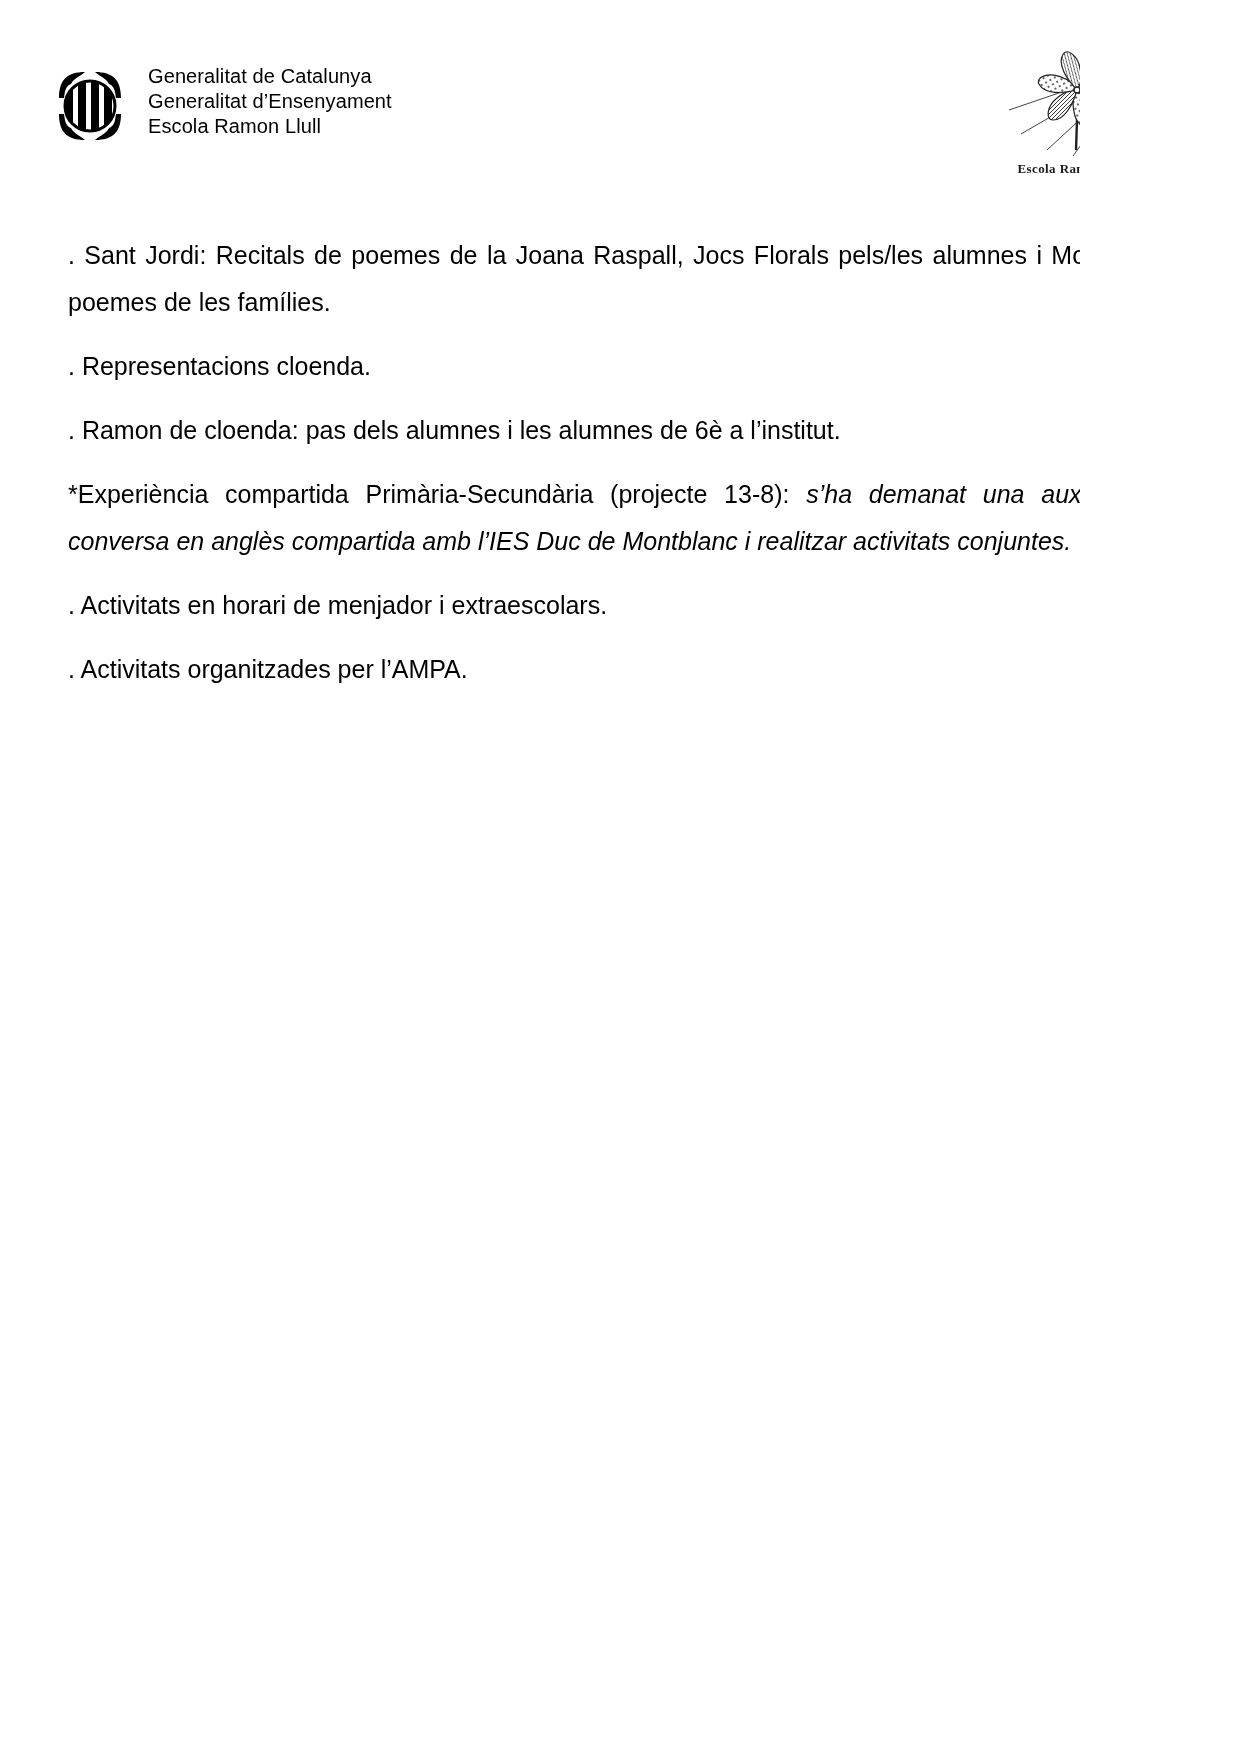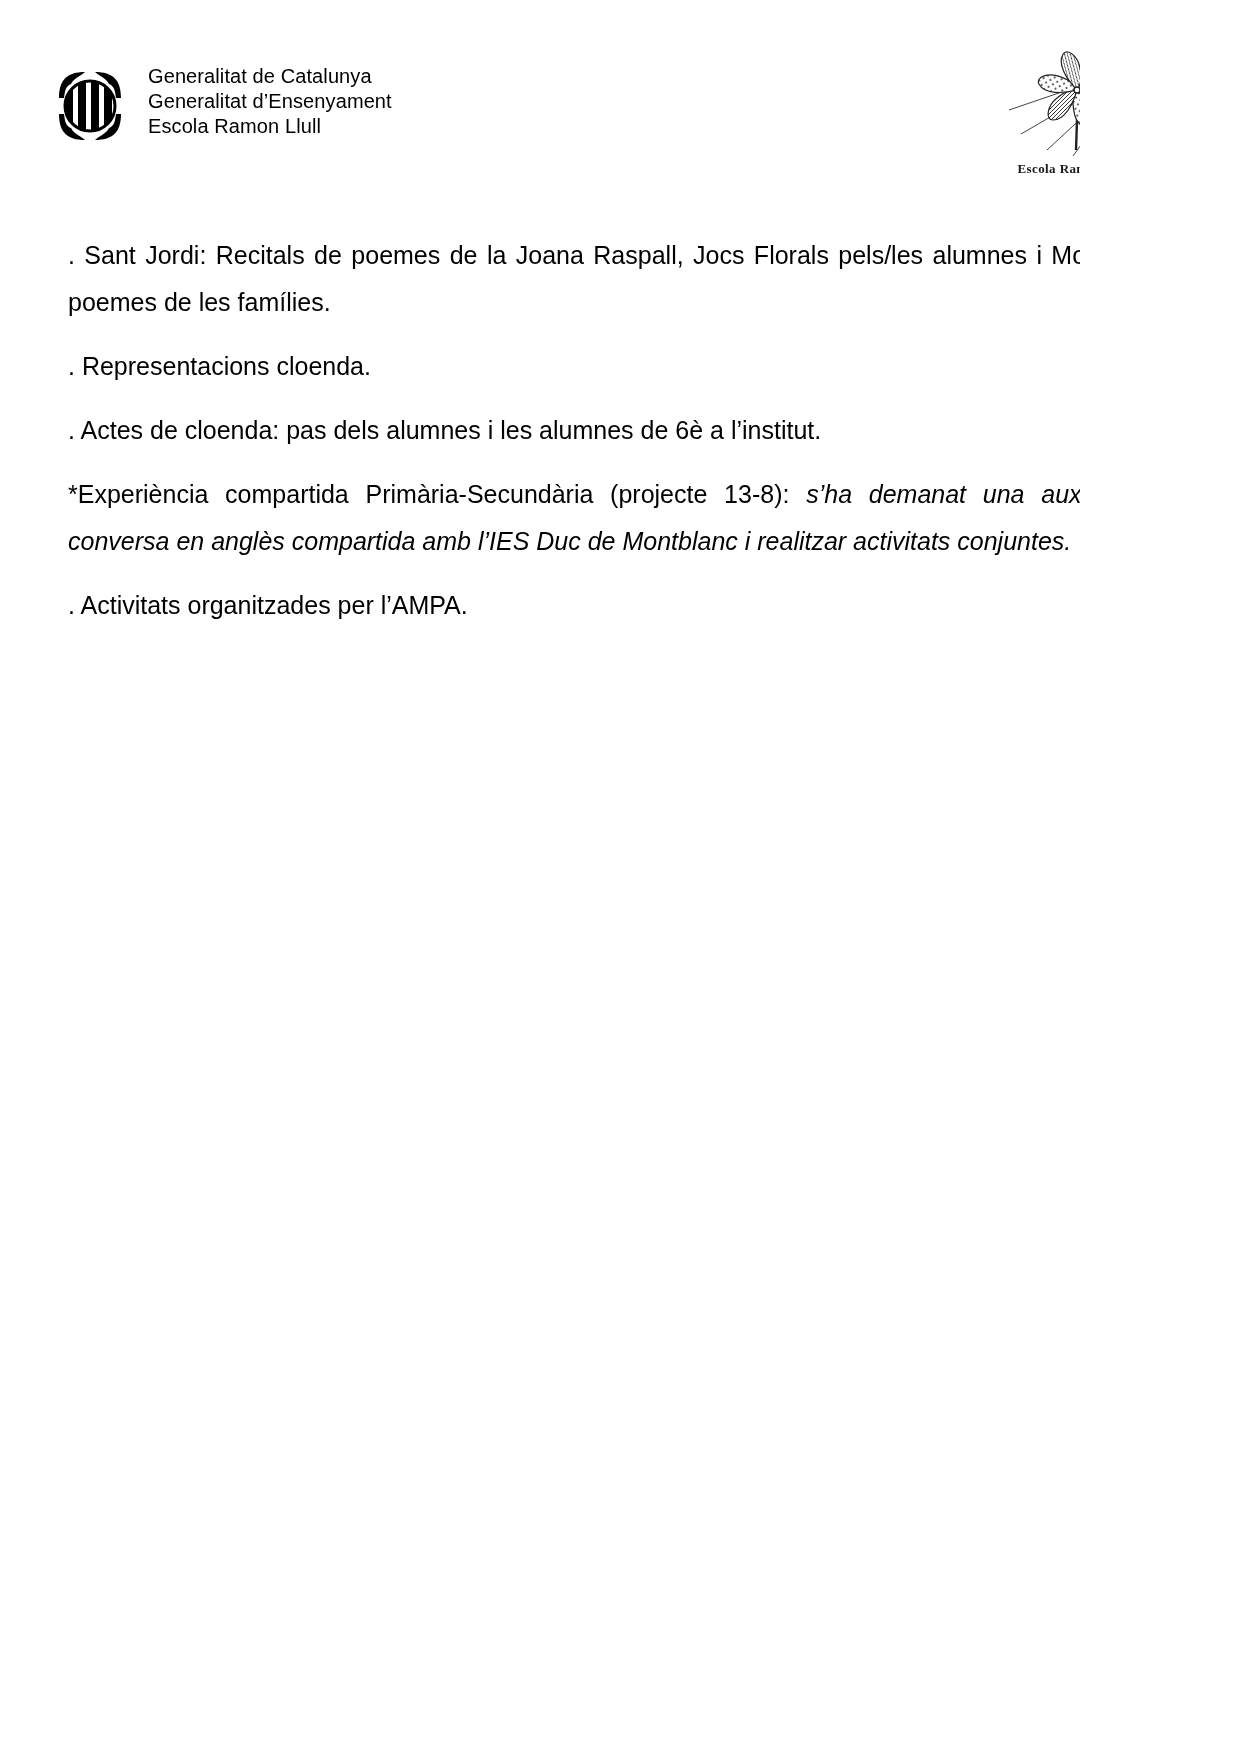--- a/index.html
+++ b/index.html
@@ -126,18 +126,19 @@
         <use href="#vane" transform="translate(76,52) rotate(300)" fill="url(#hatch)"></use>
       </g>
       <circle cx="76" cy="52" r="3" fill="#fff" stroke="#222" stroke-width="1.4"></circle>
     </svg>
     <div class="logo-caption">Escola Ramon Llull</div>
   </div>
 
   <div class="content">
     <p>. Sant Jordi: Recitals de poemes de la Joana Raspall, Jocs Florals pels/les alumnes i Mostra de poemes de les famílies.</p>
     <p>. Representacions cloenda.</p>
-    <p>. Actes de cloenda: pas dels alumnes i les alumnes de 6è a l’institut.</p>
+    <p>. Ramon de cloenda: pas dels alumnes i les alumnes de 6è a l’institut.</p>
     <p><span>*Experiència compartida Primària-Secundària (projecte 13-8): </span><span class="italic">s’ha demanat una auxiliar de conversa en anglès compartida amb l’IES Duc de Montblanc i realitzar activitats conjuntes.</span></p>
+    <p>. Activitats en horari de menjador i extraescolars.</p>
     <p>. Activitats organitzades per l’AMPA.</p>
   </div>
 
 </div>
 
 </body></html>

